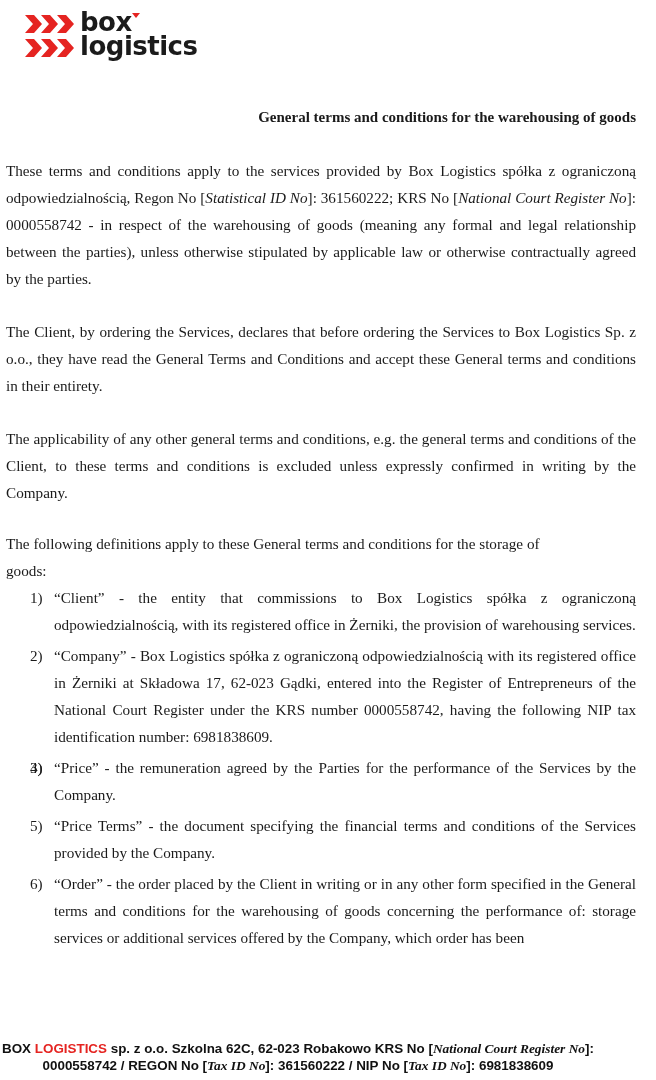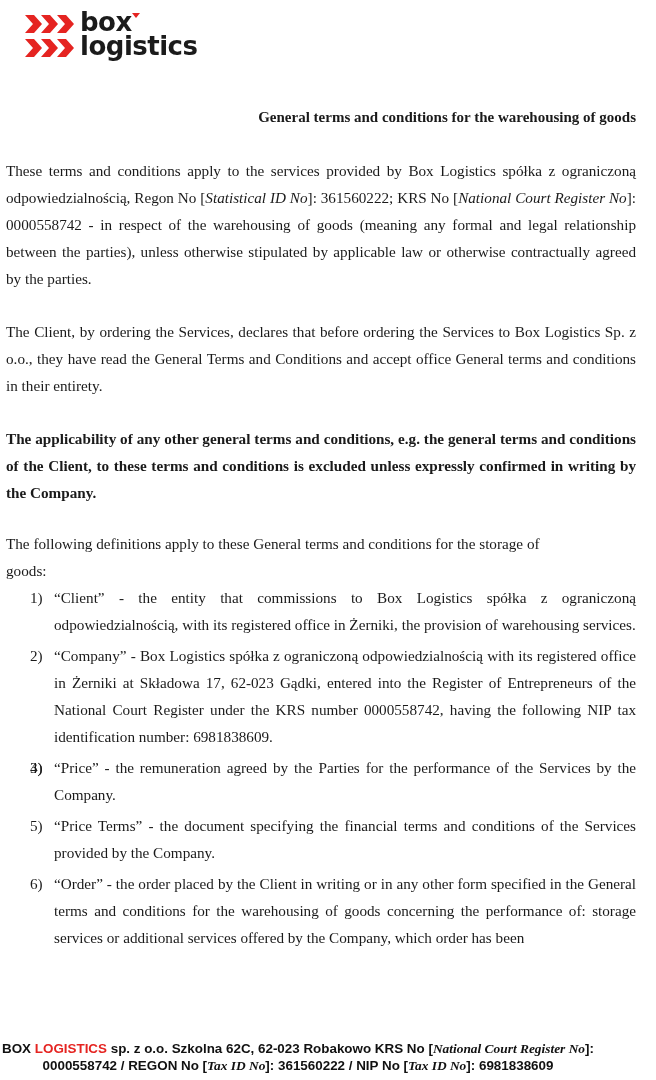--- a/index.html
+++ b/index.html
@@ -7,21 +7,21 @@
   .logo { position:absolute; left:22px; top:12px; height:56px; width:200px; }
   .logo-chevrons { position:absolute; left:0; top:0; width:58px; height:56px; }
   .logo-text { position:absolute; left:58px; top:-2px; font-family:"DejaVu Sans", sans-serif; font-weight:bold; color:#1b1b1b; font-size:26px; line-height:24px; letter-spacing:-0.5px; }
   .logo-text .l1 { display:block; position:relative; }
   .logo-text .l2 { display:block; }
   .logo-dot { position:absolute; width:0; height:0; border-left:4px solid transparent; border-right:4px solid transparent; border-top:5px solid #e52421; left:52px; top:3px; }
 
   .doc { position:absolute; left:6px; top:104px; width:630px; font-family:"Liberation Serif", "DejaVu Serif", serif; font-size:15.2px; line-height:27px; }
   .title { text-align:right; font-weight:bold; margin:0 0 26px 0; font-size:15px; }
   .para { text-align:justify; margin:0 0 26px 0; }
-  .para.last { margin-bottom:24px;font-weight:bold; }
+  .para.last { margin-bottom:24px; }
   .section-title { text-align:center; font-weight:bold; margin:4px 0 0 0; }
   .intro { margin:0; width:560px; }
   .deflist { list-style:none; margin:0; padding:0; }
   .deflist li { position:relative; padding-left:48px; text-align:justify; margin-bottom:4px; }
   .deflist .num { position:absolute; left:24px; top:0; }
   i { font-style:italic;font-family:Liberation Serif, serif; }
 
   .footer { position:absolute; left:0; top:1040px; width:596px; text-align:center; font-family:"Liberation Sans", sans-serif; font-weight:bold; font-size:13.4px; line-height:17px; color:#111; }
   .footer .red { color:#e52421; }
 </style>
@@ -43,21 +43,21 @@
     <span class="l1"><span>box</span><span class="logo-dot"></span></span>
     <span class="l2">logistics</span>
   </div>
 </div>
 
 <div class="doc">
   <p class="title">General terms and conditions for the warehousing of goods</p>
 
   <p class="para"><span>These terms and conditions apply to the services provided by Box Logistics spółka z ograniczoną odpowiedzialnością, Regon No [</span><i>Statistical ID No</i><span>]: 361560222; KRS No [</span><i>National Court Register No</i><span>]: 0000558742 - in respect of the warehousing of goods (meaning any formal and legal relationship between the parties), unless otherwise stipulated by applicable law or otherwise contractually agreed by the parties.</span></p>
 
-  <p class="para">The Client, by ordering the Services, declares that before ordering the Services to Box Logistics Sp. z o.o., they have read the General Terms and Conditions and accept office General terms and conditions in their entirety.</p>
+  <p class="para">The Client, by ordering the Services, declares that before ordering the Services to Box Logistics Sp. z o.o., they have read the General Terms and Conditions and accept these General terms and conditions in their entirety.</p>
 
   <p class="para last">The applicability of any other general terms and conditions, e.g. the general terms and conditions of the Client, to these terms and conditions is excluded unless expressly confirmed in writing by the Company.</p>
 
   <p class="intro">The following definitions apply to these General terms and conditions for the storage of goods:</p>
 
   <ol class="deflist">
     <li><span class="num">1)</span><span>“Client” - the entity that commissions to Box Logistics spółka z ograniczoną odpowiedzialnością, with its registered office in Żerniki, the provision of warehousing services.</span></li>
     <li><span class="num">2)</span><span>“Company” - Box Logistics spółka z ograniczoną odpowiedzialnością with its registered office in Żerniki at Składowa 17, 62-023 Gądki, entered into the Register of Entrepreneurs of the National Court Register under the KRS number 0000558742, having the following NIP tax identification number: 6981838609.</span></li>
     <li><span class="num">3)</span></li>
     <li><span class="num">4)</span><span>“Price” - the remuneration agreed by the Parties for the performance of the Services by the Company.</span></li>

